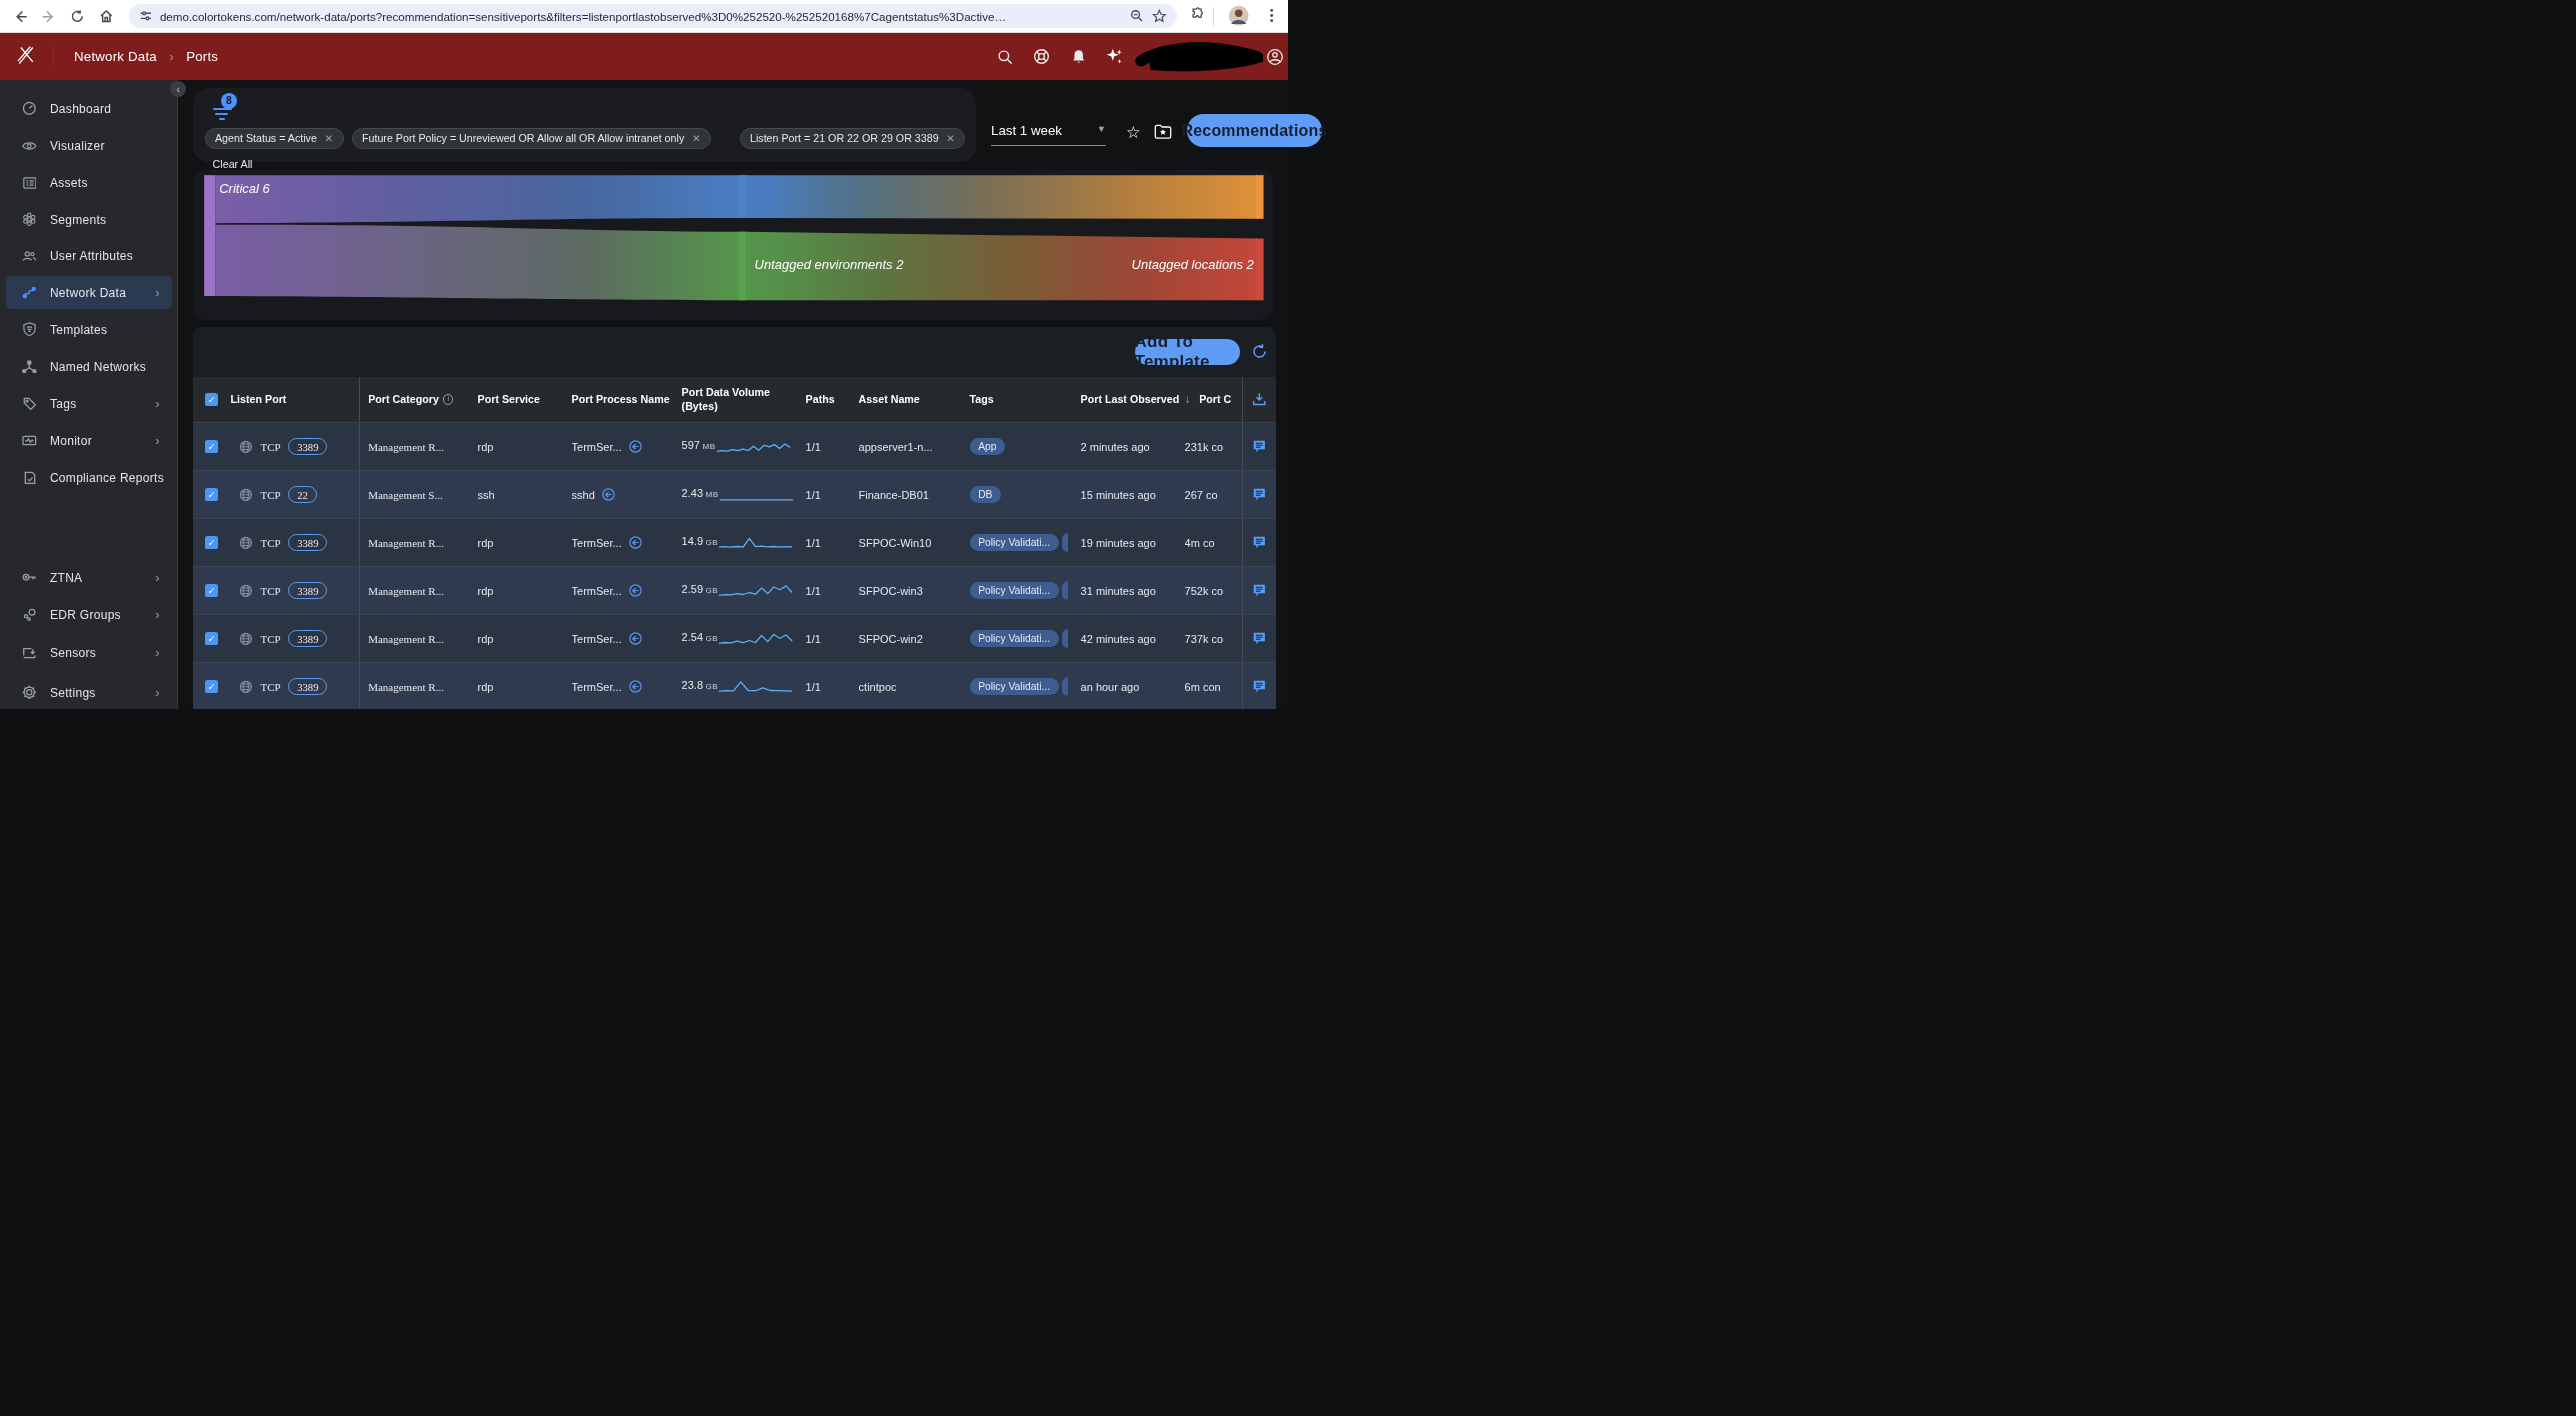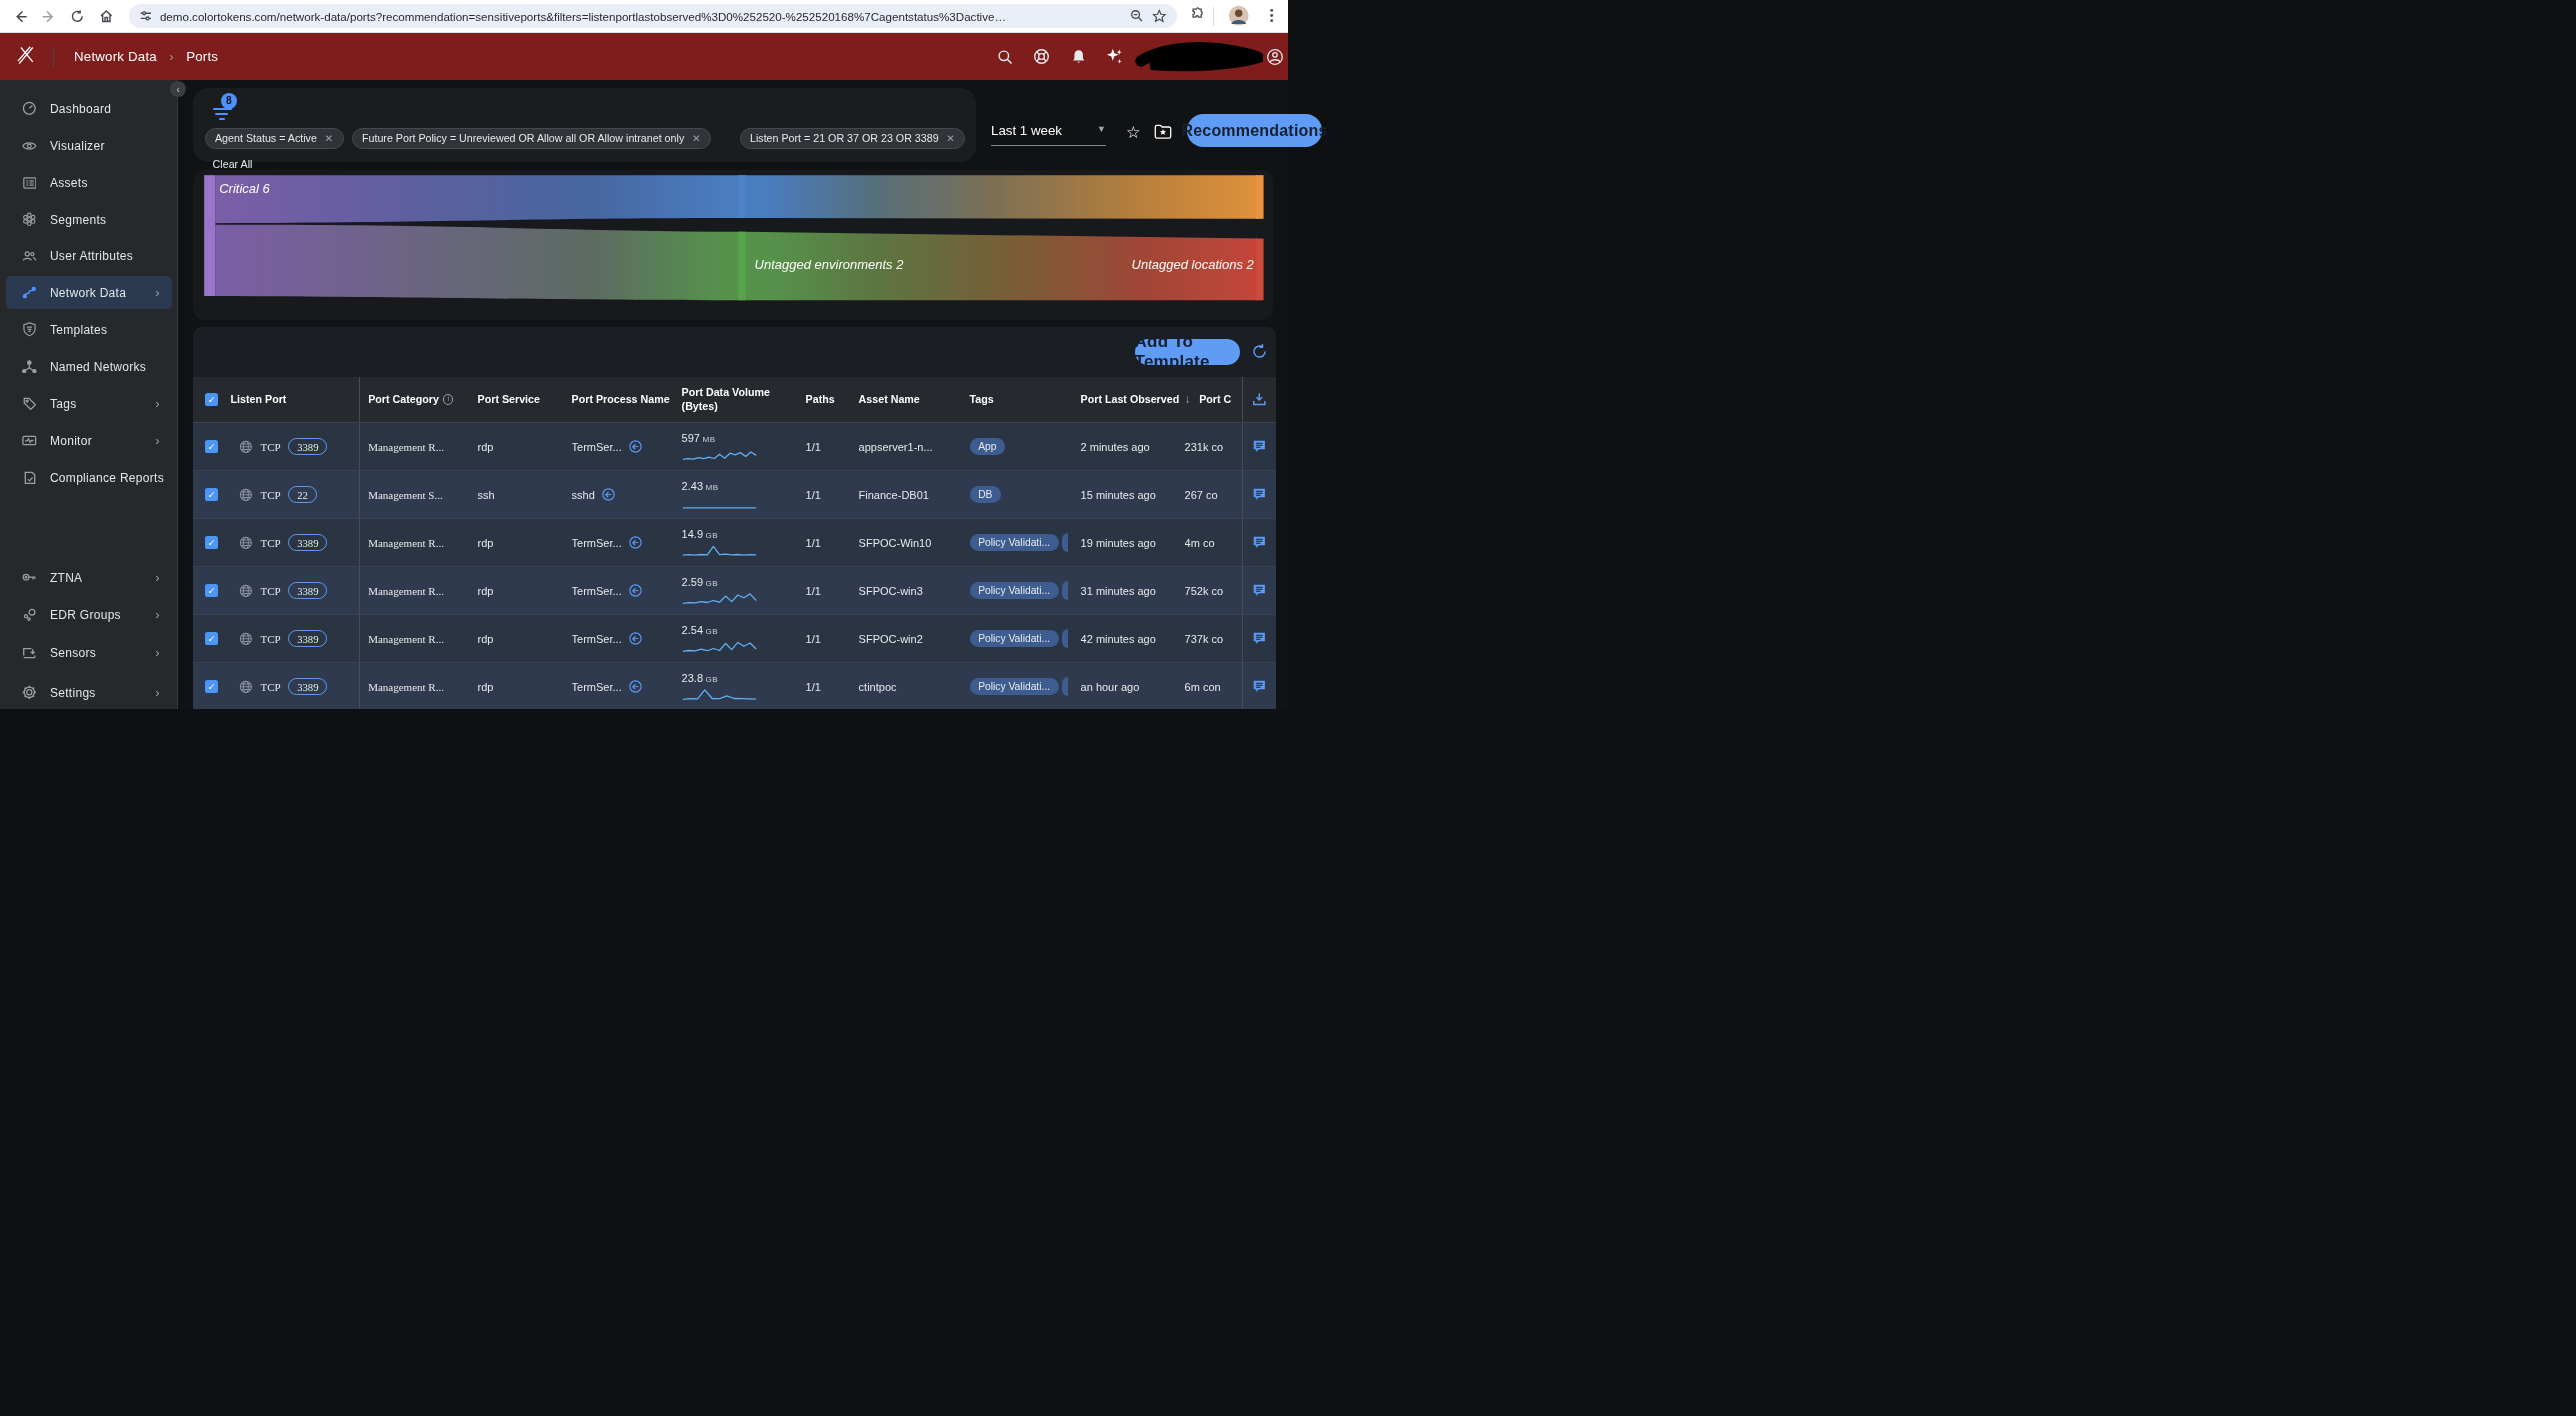--- a/index.html
+++ b/index.html
@@ -97,21 +97,21 @@
   .trow > div { display:flex; align-items:center; overflow:hidden; }
   .trow .c-cat { border-left:0.9px solid #474b52; }
   .trow .c-icons { border-left:0.9px solid #474b52; }
   .cb-cell { justify-content:center; }
   .checkbox { width:13px; height:13px; background:#4e96f5; border-radius:2.6px; color:#ffffff;
     font-size:9.4px; display:flex; align-items:center; justify-content:center; }
   .globe { color:#8b93a0; margin-right:7.7px; flex:none; display:flex; }
   .proto { margin-right:7.7px; }
   .port-pill { border:0.9px solid #5b9bf5; border-radius:9.4px; padding:1.7px 7.7px; font-size:10.7px; }
   .proc-arrow { color:#5b9bf5; margin-left:6.9px; flex:none; display:flex; }
-  .vol-stack { display:flex; flex-direction:column; justify-content:center; }
+  .vol-stack { display:flex; justify-content:center; }
   .vol-line { margin-bottom:2.6px; }
   .vol-unit { font-size:8.1px; color:#cfd3d8; margin-left:2.6px; letter-spacing:0.4px; }
   .tag-pill { background:#3d5c90; border-radius:10.3px; padding:2.6px 8.6px; font-size:10.3px;
     white-space:nowrap; flex:none; }
   .tag-sliver { width:6px; height:19px; background:#3d5c90; border-radius:8.6px 0 0 8.6px;
     margin-left:3.4px; flex:none; }
   .conn-cell { white-space:nowrap; }
   .comment-ic { color:#5b9bf5; display:flex; }
   .cell-pad { padding-left:8.6px;font-family:Liberation Serif, serif; }
 </style>
@@ -407,21 +407,21 @@
     <div id="filter-badge">8</div>
     <div class="chip" style="left:12px">
       <span>Agent Status = Active</span>
       <span class="x">✕</span>
     </div>
     <div class="chip" style="left:159px">
       <span>Future Port Policy = Unreviewed OR Allow all OR Allow intranet only</span>
       <span class="x">✕</span>
     </div>
     <div class="chip" style="left:547px">
-      <span>Listen Port = 21 OR 37 OR 23 OR 3389</span>
+      <span>Listen Port = 21 OR 22 OR 29 OR 3389</span>
       <span class="x">✕</span>
     </div>
     <div id="clear-all">Clear All</div>
   </div>
 
   <div id="time-range">
     <span>Last 1 week</span>
     <span class="caret">▼</span>
   </div>
   <div id="fav-star">☆</div>

